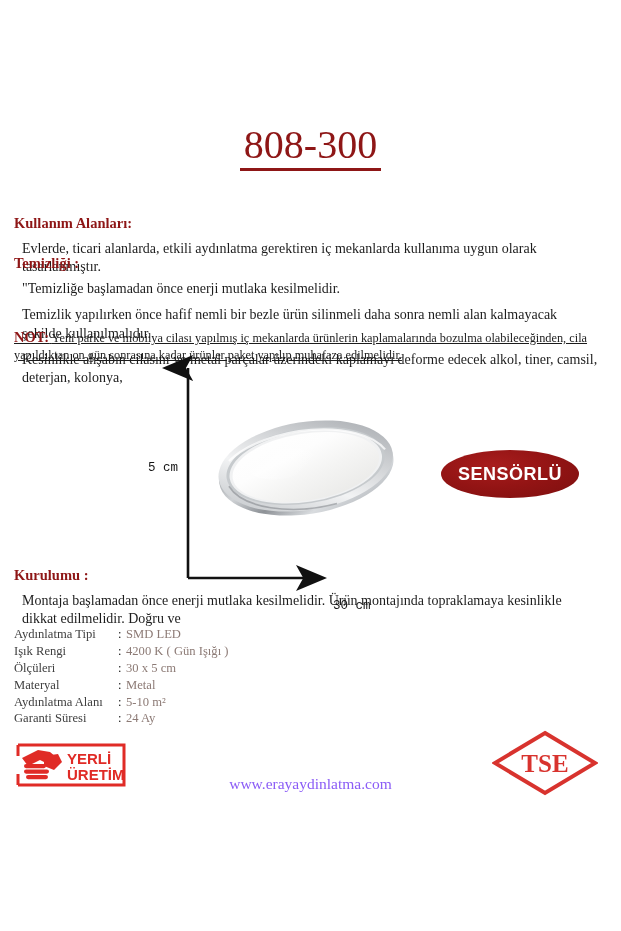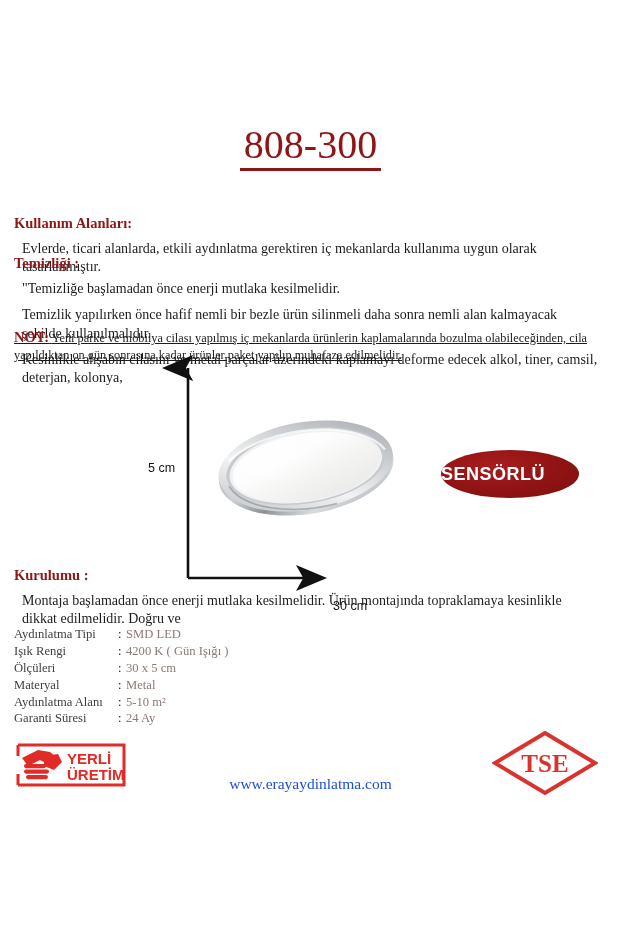--- a/index.html
+++ b/index.html
@@ -82,21 +82,21 @@
   }
   .axis-svg {
     position: absolute;
     left: 0;
     top: 0;
   }
   .dim-label {
     position: absolute;
     font-size: 12.5px;
     color: #151515;
-    font-family: Liberation Sans, sans-serif;
+    font-family: Liberation Mono, monospace;
     white-space: nowrap;
     text-align: center;
   }
   #label-height { left: 148px; top: 461px; }
   #label-width  { left: 333px; top: 567px; margin-top: 32px; }
 
   
   #lamp {
     position: absolute;
     left: 211px;
@@ -109,20 +109,21 @@
   #sensor-badge {
     position: absolute;
     left: 441px;
     top: 450px;
     width: 138px;
     height: 48px;
     border-radius: 50%;
     background: radial-gradient(ellipse at 38% 32%, #a81d1d 0%, #931414 48%, #7d0f0f 100%);
     display: flex;
     align-items: center;
+    justify-content: center;
   }
   #sensor-badge span {
     color: #ffffff;
     font-family: "Liberation Sans", sans-serif;
     font-weight: bold;
     font-size: 18px;
     letter-spacing: 0.5px;
   }
 
   
@@ -159,21 +160,21 @@
     top: 730px;
     width: 106px;
     height: 66px;
   }
   #website {
     position: absolute;
     left: 0;
     top: 775px;
     width: 621px;
     text-align: center;
-    color: #1d4ed8;
+    color: #8b5cf6;
     font-size: 15.5px;
     font-family: "Liberation Serif", serif;
   }
 </style>
 </head>
 <body>
 
 <div class="title-wrap">
   <div class="product-title">808-300</div>
 </div>

